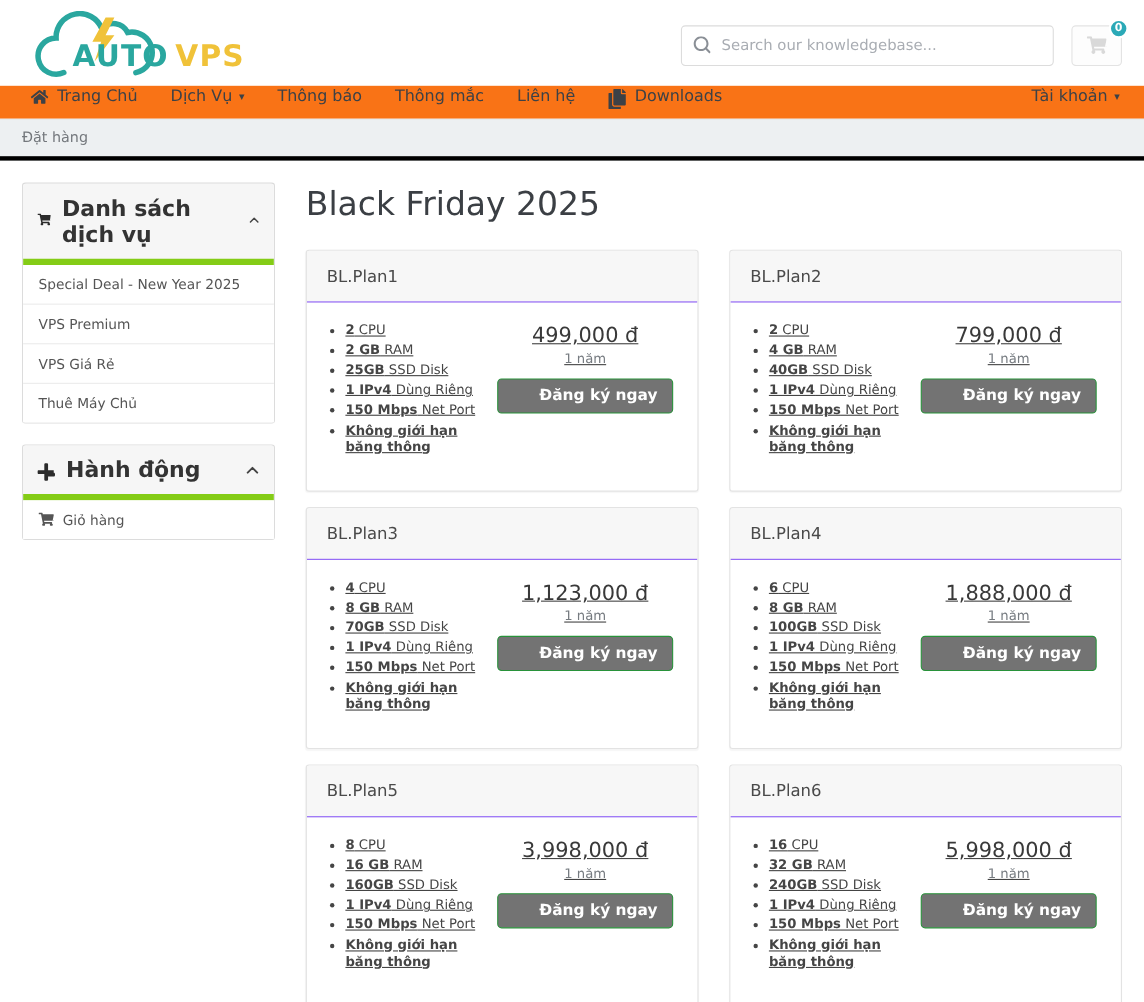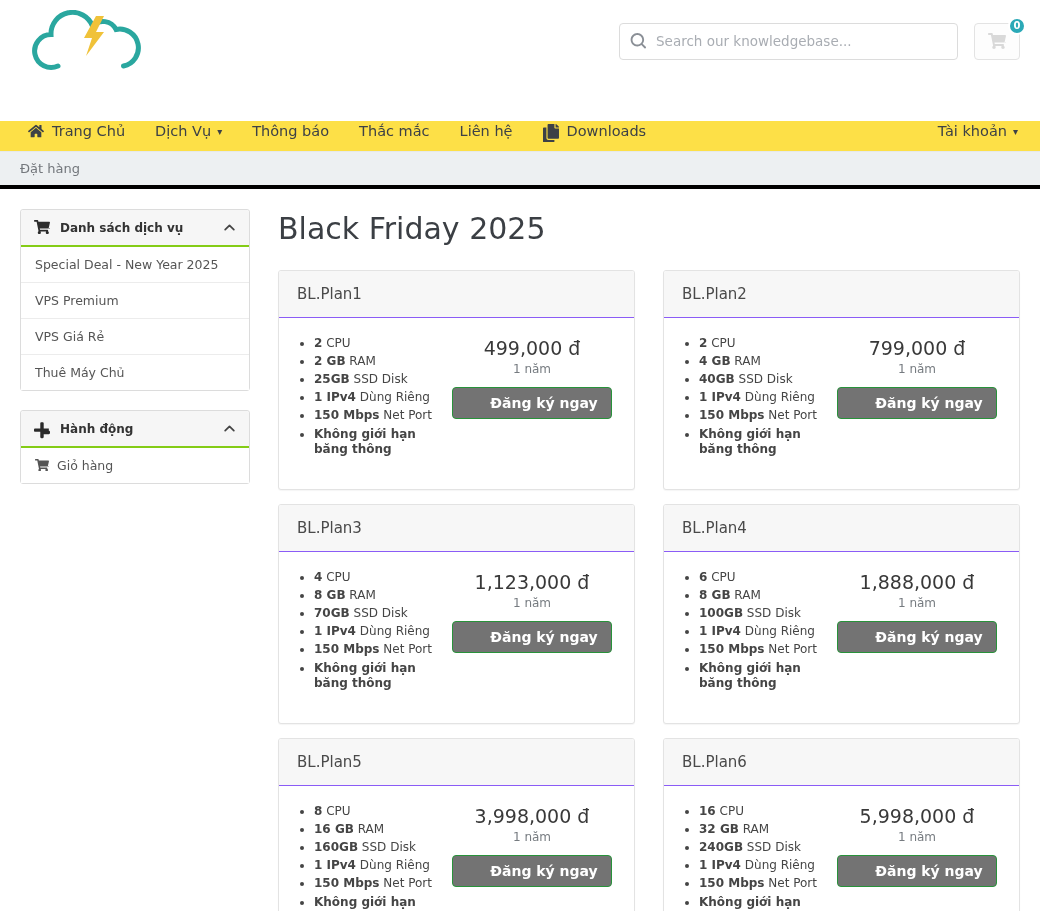--- a/index.html
+++ b/index.html
@@ -36,41 +36,41 @@
   }
   .cart-btn .cart-ic { width:18px; height:16px; color:#d9d9d9; }
   .cart-badge {
     position:absolute; top:-7px; right:-7px; min-width:18px; height:18px; border-radius:50%;
     background:#2ba9b7; color:#fff; font-size:10px; font-weight:bold;
     display:flex; align-items:center; justify-content:center; border:2px solid #fff;
   }
 
   
   .main-nav {
-    display:flex; align-items:center; padding:2px 22px 12px 28px; background:#fde047; gap:30px;margin-top:43px;
+    display:flex; align-items:center; padding:2px 22px 12px 28px; background:#f97316; gap:30px;
   }
   .nav-item { display:flex; align-items:center; gap:8px; font-size:14.5px; color:#3d4146; }
   .nav-ic { width:16px; height:14px; color:#3d4146; }
   .nav-caret { font-size:10px; color:#3d4146; margin-left:-2px; }
   .nav-spacer { flex:1; }
 
   
   .breadcrumb-bar {
     background:#edf0f2; border-top:1px solid #e6e9eb; border-bottom:4px solid #000000;
     padding:9px 20px; font-size:13px; color:#73777c;
   }
 
   
   .content { display:flex; align-items:flex-start; gap:28px; padding:20px 20px 0 20px; }
   .sidebar { width:230px; flex:0 0 230px; display:flex; flex-direction:column; gap:19px; }
   .panel { border:1px solid #dcdcdc; border-radius:3px; background:#fff; }
   .panel-head {
     display:flex; align-items:center; gap:10px; padding:10px 13px;
-    background:#f6f6f6; border-bottom:2px solid #84cc16; cursor:pointer;
-    font-size:12px; font-weight:600; color:#333; border-radius:3px 3px 0 0;
+    background:#f6f6f6; border-bottom:6px solid #84cc16; cursor:pointer;
+    font-size:20px; font-weight:600; color:#333; border-radius:3px 3px 0 0;
   }
   .panel-head .ph-ic { width:16px; height:15px; color:#2b2b2b; }
   .panel-head .ph-chev { margin-left:auto; width:13px; height:13px; color:#444; }
   .side-item {
     display:flex; align-items:center; gap:8px; padding:10px 14px;
     font-size:12.5px; color:#555; border-top:1px solid #ececec; background:#fff;
   }
   .side-item:first-child { border-top:none;text-align:center; }
   .side-item .si-ic { width:14px; height:13px; color:#555; }
 
@@ -79,21 +79,21 @@
   .page-title { font-size:30px; font-weight:400; color:#3b3f44; margin:2px 0 24px 0; }
   .plan-grid { display:grid; grid-template-columns:1fr 1fr; gap:14px 28px; padding-bottom:8px; }
   .plan-card {
     border:1px solid #e3e3e3; border-radius:3px; background:#fff; height:220px;
     box-shadow:0 1px 1px rgba(0,0,0,.04); overflow:hidden;
   }
   .plan-head {
     padding:14px 18px; background:#f7f7f7; border-bottom:1px solid #8b5cf6;
     font-size:15px; color:#4a4a4a;
   }
-  .plan-body { display:flex; padding:18px 18px 0 18px; }
+  .plan-body { display:flex; padding:18px 18px 0 18px;text-decoration:underline; }
   .plan-feats { flex:1; list-style:disc; padding-left:17px; }
   .plan-feats li { font-size:12px; color:#454545; margin-bottom:3px; line-height:1.26; }
   .plan-feats li b { font-weight:700; }
   .price-box { width:168px; flex:0 0 168px; text-align:center; padding-top:1px; }
   .price { font-size:19px; color:#393939; }
   .term { font-size:12px; color:#767b80; margin:3px 0 11px 0; }
   .order-btn {
     display:inline-flex; align-items:center; gap:8px;
     background:#737373; border:1px solid #28923a; border-radius:4px;
     color:#fff; font-size:14px; font-weight:600; padding:7px 13px; cursor:pointer;
@@ -103,20 +103,21 @@
 </style>
 </head>
 <body>
 
 <header class="site-header">
   <a class="logo">
     <svg width="200" height="62" viewBox="0 0 200 62">
       <path d="M40 56 a16.5 16.5 0 1 1 -7 -31.5 a21.5 21.5 0 0 1 41.5 -8.5 a14.5 14.5 0 0 1 23.5 3.5 a14.5 14.5 0 1 1 7.5 36.5" fill="none" stroke="#2aa79f" stroke-width="5" stroke-linecap="round"></path>
       <path d="M78 6 L66 28 h8 L68 46 L86 22 h-8 L86 6 Z" fill="#f0c239"></path>
     </svg>
+    <span class="logo-text"><span class="logo-auto">AUTO</span><span class="logo-vps">VPS</span></span>
   </a>
   <div class="header-right">
     <div class="searchbox">
       <span class="search-ic">
   <svg viewBox="0 0 512 512" fill="currentColor">
             <path d="M505 442.7L405.3 343c28.4-34.9 45.7-79 45.7-127C451 96.5 354.5 0 235.5 0S20 96.5 20 215.5 116.5 431 235.5 431c48 0 92.1-17.3 127-45.7l99.7 99.7c9.4 9.4 24.6 9.4 33.9 0l8.9-8.9c9.4-9.4 9.4-24.6 0-34.4zM235.5 371c-85.8 0-155.5-69.7-155.5-155.5S149.7 60 235.5 60 391 129.7 391 215.5 321.3 371 235.5 371z"></path>
           </svg>
 </span>
       <input type="text" placeholder="Search our knowledgebase..." style="">
     </div>
@@ -150,21 +151,21 @@
   </a>
 
   <a class="nav-item">
 
     <span class="nav-label">Thông báo</span>
 
   </a>
 
   <a class="nav-item">
 
-    <span class="nav-label">Thắc mắc</span>
+    <span class="nav-label">Thông mắc</span>
 
   </a>
 
   <a class="nav-item">
 
     <span class="nav-label">Liên hệ</span>
 
   </a>
 
   <a class="nav-item">

